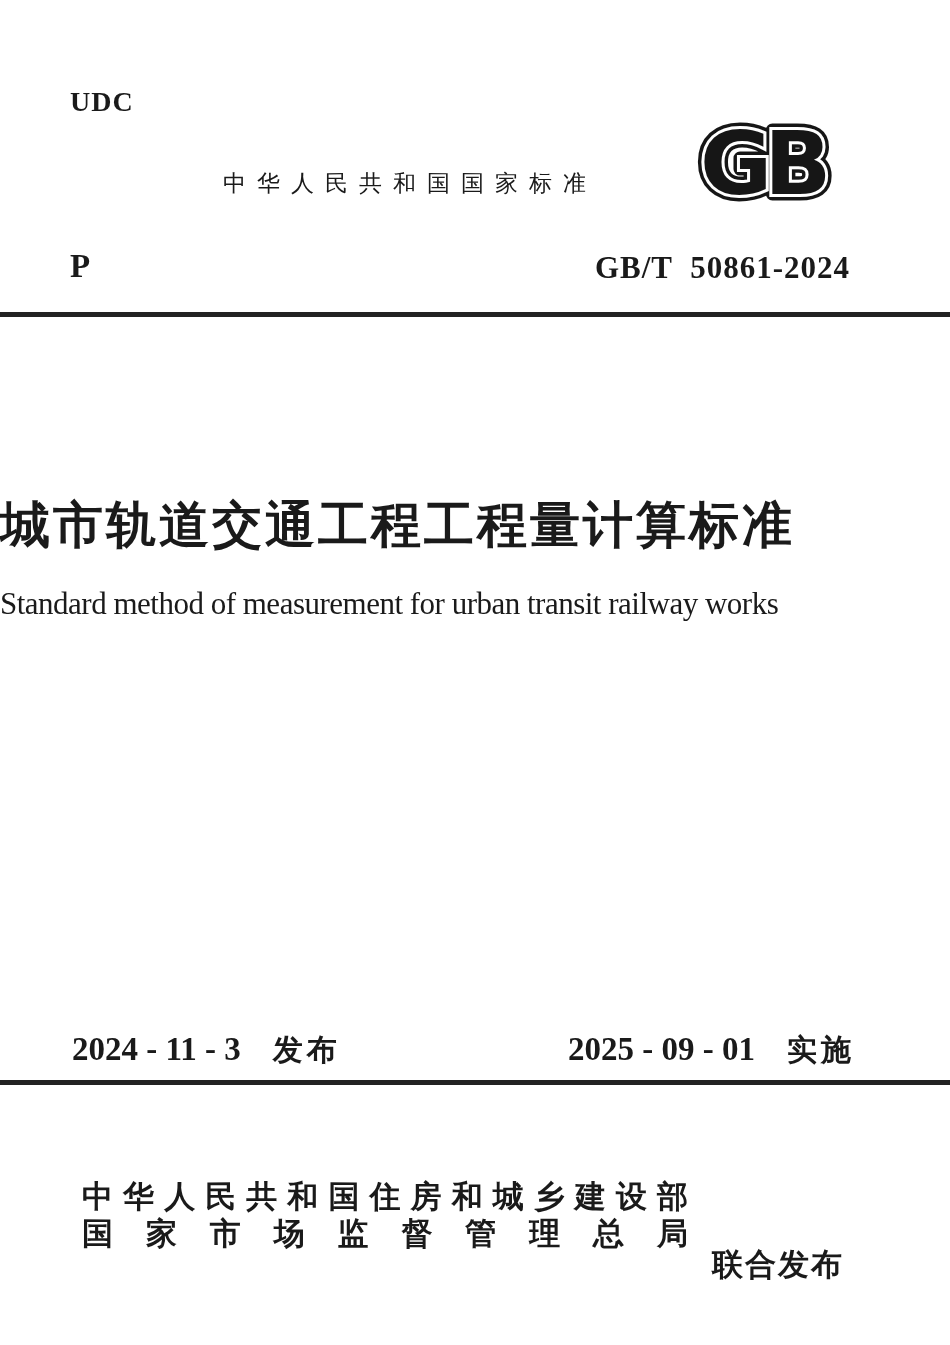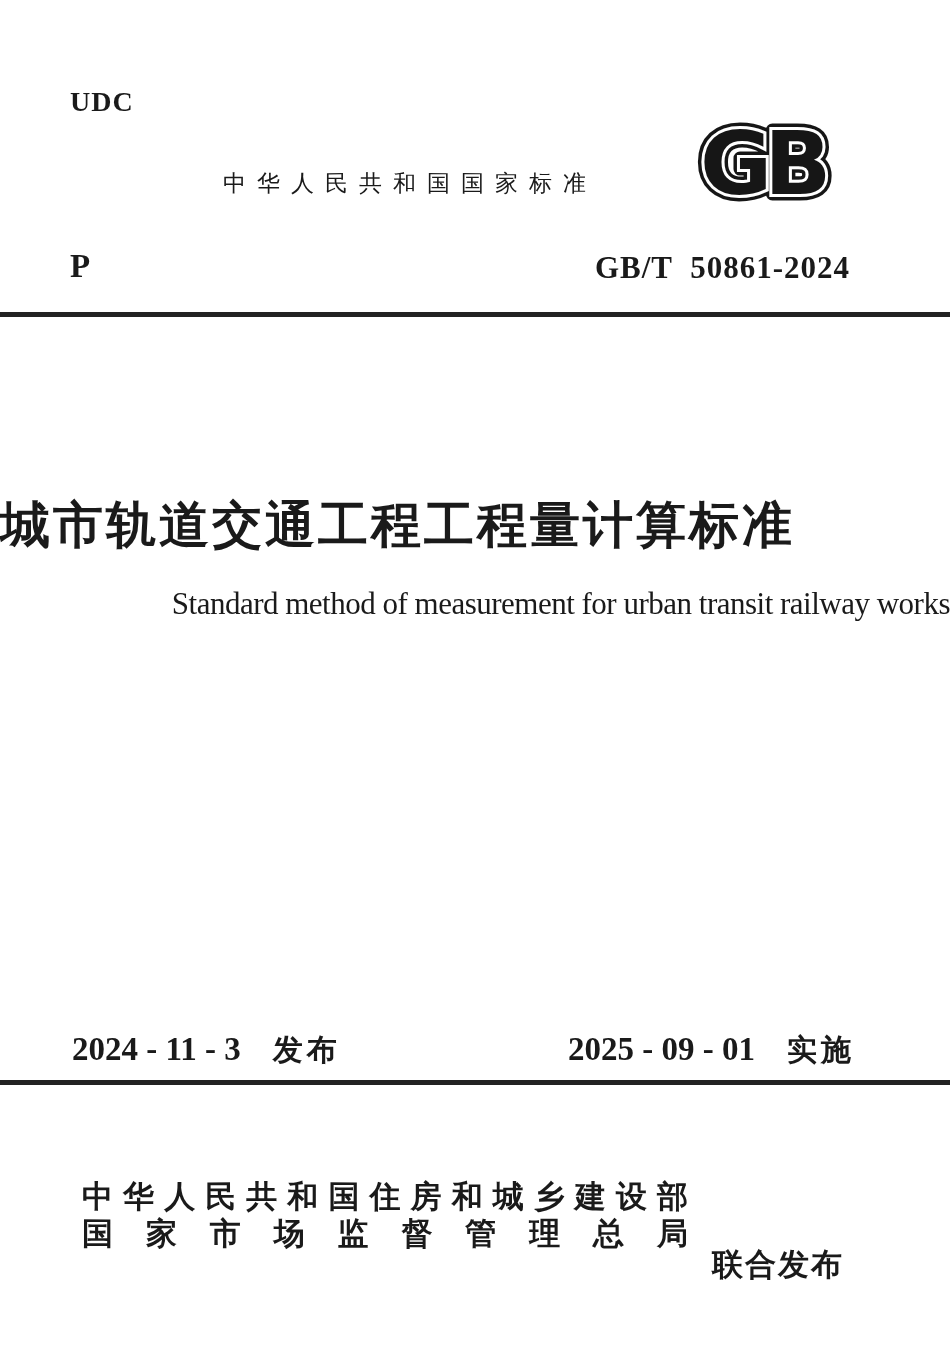--- a/index.html
+++ b/index.html
@@ -74,21 +74,21 @@
     top: 492px; left: 0; width: 100%;
     font-family: "DejaVu Serif", "Liberation Serif", serif;
     font-weight: bold;
     font-size: 50px;
     letter-spacing: 3px;
     white-space: nowrap;
   }
   .title-en {
     position: absolute;
     top: 586px; left: 0; width: 100%;
-    text-align: right;
+    text-align: left;
     font-family: "Liberation Serif", serif;
     font-weight: normal;
     font-size: 31px;
     letter-spacing: -0.5px;
     white-space: nowrap;
   }
 
   
   .date-row {
     position: absolute;

